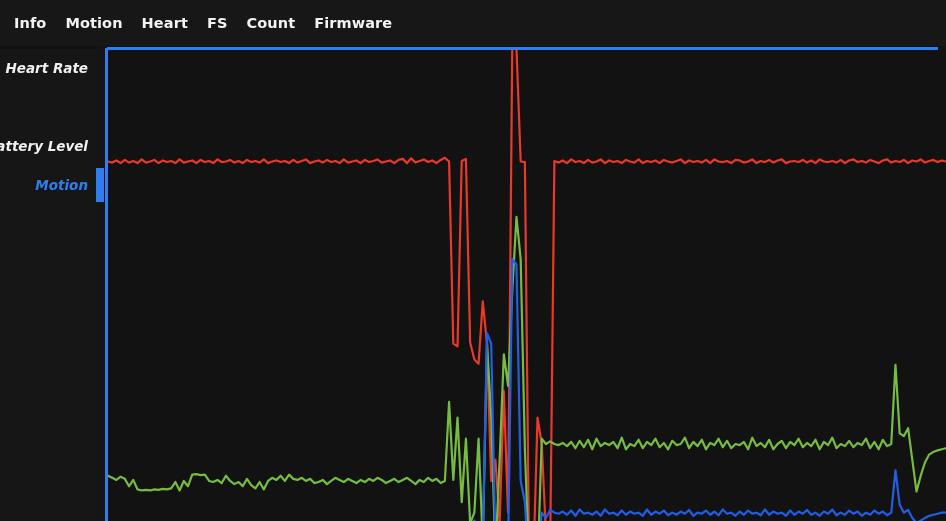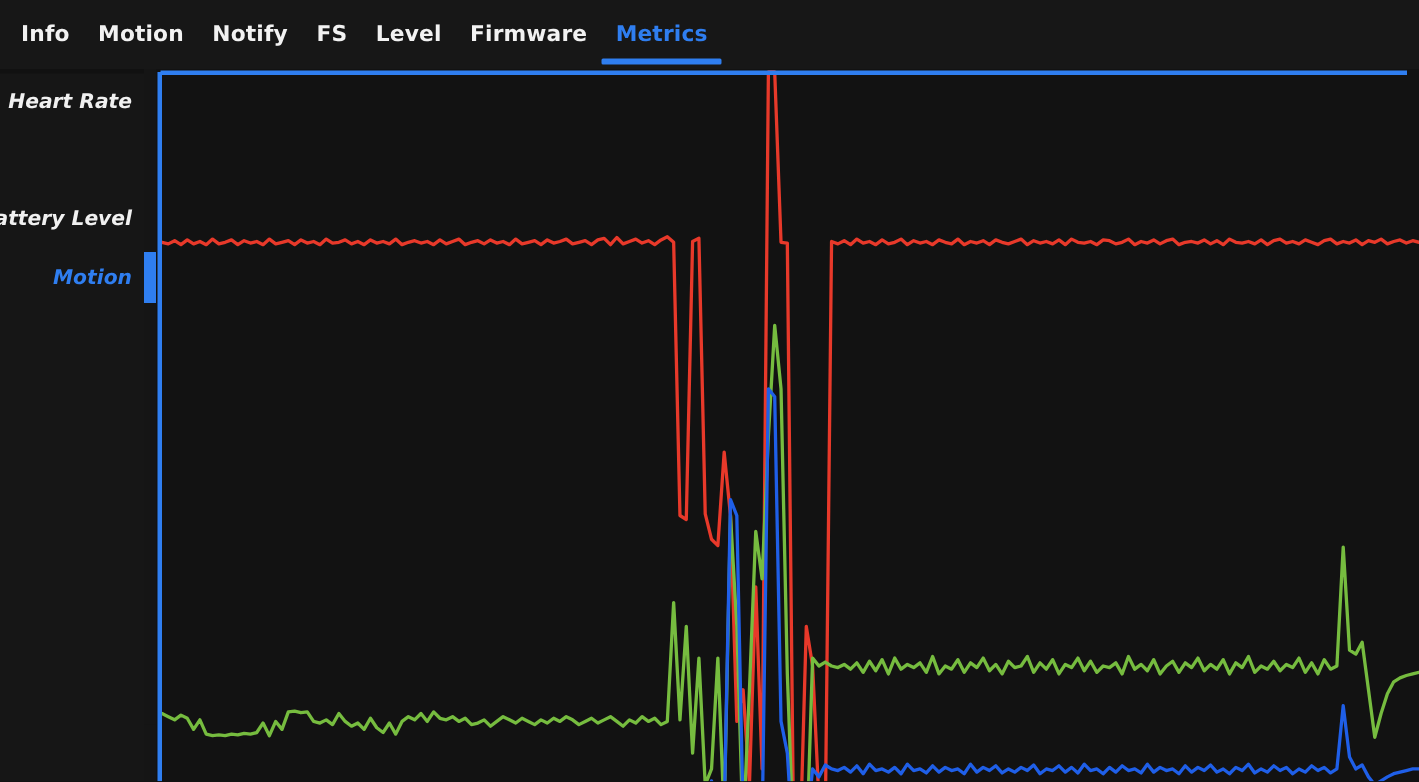--- a/index.html
+++ b/index.html
@@ -118,34 +118,30 @@
 <div id="app">
 
   <div id="tabbar">
       <div class="tab">
         <span>Info</span>
       </div>
       <div class="tab">
         <span>Motion</span>
       </div>
       <div class="tab">
-        <span>Notify</span>
+        <span>Heart</span>
       </div>
       <div class="tab">
         <span>FS</span>
       </div>
       <div class="tab">
-        <span>Level</span>
+        <span>Count</span>
       </div>
       <div class="tab">
         <span>Firmware</span>
-      </div>
-      <div class="tab active" style="color: rgb(47, 126, 240);">
-        <span>Metrics</span>
-        <span class="underline" style="background: rgb(47, 126, 240);"></span>
       </div>
     </div>
 
   <div id="sidebar">
     <div id="sidebar-cap"></div>
   <div class="side-item" style="top: 2px;">
         <span>Heart Rate</span>
       </div>
       <div class="side-item" style="top: 80px;">
         <span>Battery Level</span>

